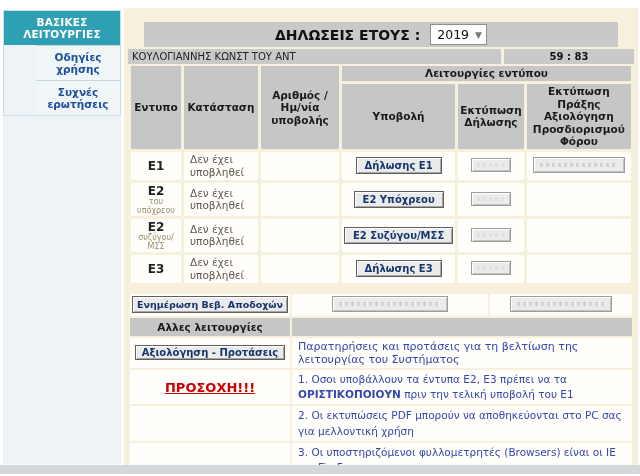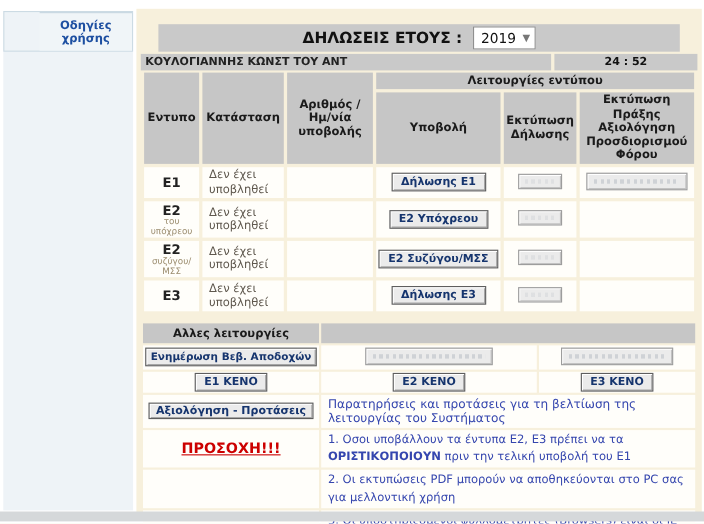--- a/index.html
+++ b/index.html
@@ -25,21 +25,21 @@
 
   .title-bar{height:25px;margin:0 16px;background:#c9c9c9;display:flex;
              align-items:center;justify-content:center;gap:10px;}
   .title-bar .title{font-size:14px;font-weight:bold;color:#111;}
   .year-select{display:inline-flex;align-items:center;gap:6px;background:#ffffff;
                border:1px solid #8f8f8f;height:19px;padding:0 4px 0 6px;
                font-size:12.5px;color:#111;cursor:pointer;}
   .year-select .chev{font-size:9px;color:#777;}
 
   .user-bar{display:flex;gap:3px;margin:2px 0 0 0;}
-  .user-name{flex:1;background:#c9c9c9;font-size:10px;font-weight:bold;color:#222;
+  .user-name{flex:1;background:#c9c9c9;font-size:10px;font-weight:normal;color:#222;
              padding:2px 4px;display:flex;align-items:center;}
   .user-timer{width:130px;background:#c9c9c9;font-size:10px;font-weight:bold;color:#111;
               display:flex;align-items:center;justify-content:center;}
 
   
   table{border-collapse:separate;width:100%;}
   table.forms{border-spacing:3px;margin-top:-1px;}
   table.other{border-spacing:2px;margin-top:6px;}
   th,td{padding:1px 2px;font-size:10.5px;}
   th{background:#c6c6c6;color:#1a1a1a;font-weight:bold;text-align:center;line-height:1.2;}
@@ -78,37 +78,39 @@
 
   .footer-strip{position:absolute;left:0;right:0;bottom:2px;height:9px;background:#d5d8da;}
 </style>
 </head>
 <body>
 
 <div class="screen">
 
   <aside class="sidebar">
     <div class="sidebar-menu">
+      <div class="sidebar-header">ΒΑΣΙΚΕΣ ΛΕΙΤΟΥΡΓΙΕΣ</div>
       <a class="sidebar-item">Οδηγίες χρήσης</a>
+      <a class="sidebar-item">Συχνές ερωτήσεις</a>
     </div>
   </aside>
 
   <main class="main">
 
     <div class="title-bar">
       <span class="title">ΔΗΛΩΣΕΙΣ ΕΤΟΥΣ :</span>
       <span class="year-select">
         <span>2019</span>
         <span class="chev">▼</span>
       </span>
     </div>
 
     <div class="user-bar">
       <div class="user-name">ΚΟΥΛΟΓΙΑΝΝΗΣ ΚΩΝΣΤ ΤΟΥ ΑΝΤ</div>
-      <div class="user-timer">24 : 52</div>
+      <div class="user-timer">59 : 83</div>
     </div>
 
     <table class="forms">
       <colgroup>
           <col style="width:50px">
           <col style="width:66px">
           <col style="width:78px">
           <col style="width:88px">
           <col style="width:64px">
           <col>
@@ -177,32 +179,27 @@
       </table>
 
     <table class="other">
       <colgroup>
           <col style="width:122px">
           <col style="width:196px">
           <col>
         </colgroup>
       <tbody>
           <tr>
-        <th class="other-title">Αλλες λειτουργίες</th>
-        <th colspan="2"></th>
-      </tr>
-      <tr>
         <td class="center" style="height:20px;"><button class="btn" style="font-size:9.5px;padding:2px 4px;">Ενημέρωση Βεβ. Αποδοχών</button></td>
         <td class="center"><button class="btn disabled func1 faint"></button></td>
         <td class="center"><button class="btn disabled func2 faint"></button></td>
       </tr>
       <tr>
-        <td class="center" style="height:16px;"><button class="btn">Ε1 ΚΕΝΟ</button></td>
-        <td class="center"><button class="btn">Ε2 ΚΕΝΟ</button></td>
-        <td class="center"><button class="btn">Ε3 ΚΕΝΟ</button></td>
+        <th class="other-title">Αλλες λειτουργίες</th>
+        <th colspan="2"></th>
       </tr>
       <tr>
         <td class="center" style="height:16px;"><button class="btn" style="padding:1px 6px;">Αξιολόγηση - Προτάσεις</button></td>
         <td colspan="2" class="feedback-text">Παρατηρήσεις και προτάσεις για τη βελτίωση της λειτουργίας του Συστήματος</td>
       </tr>
       <tr>
         <td class="attn"><span class="attn-text">ΠΡΟΣΟΧΗ!!!</span></td>
         <td colspan="2" class="note"><span>1. Οσοι υποβάλλουν τα έντυπα Ε2, Ε3 πρέπει να τα </span><b>ΟΡΙΣΤΙΚΟΠΟΙΟΥΝ</b><span> πριν την τελική υποβολή του Ε1</span></td>
       </tr>
       <tr>

